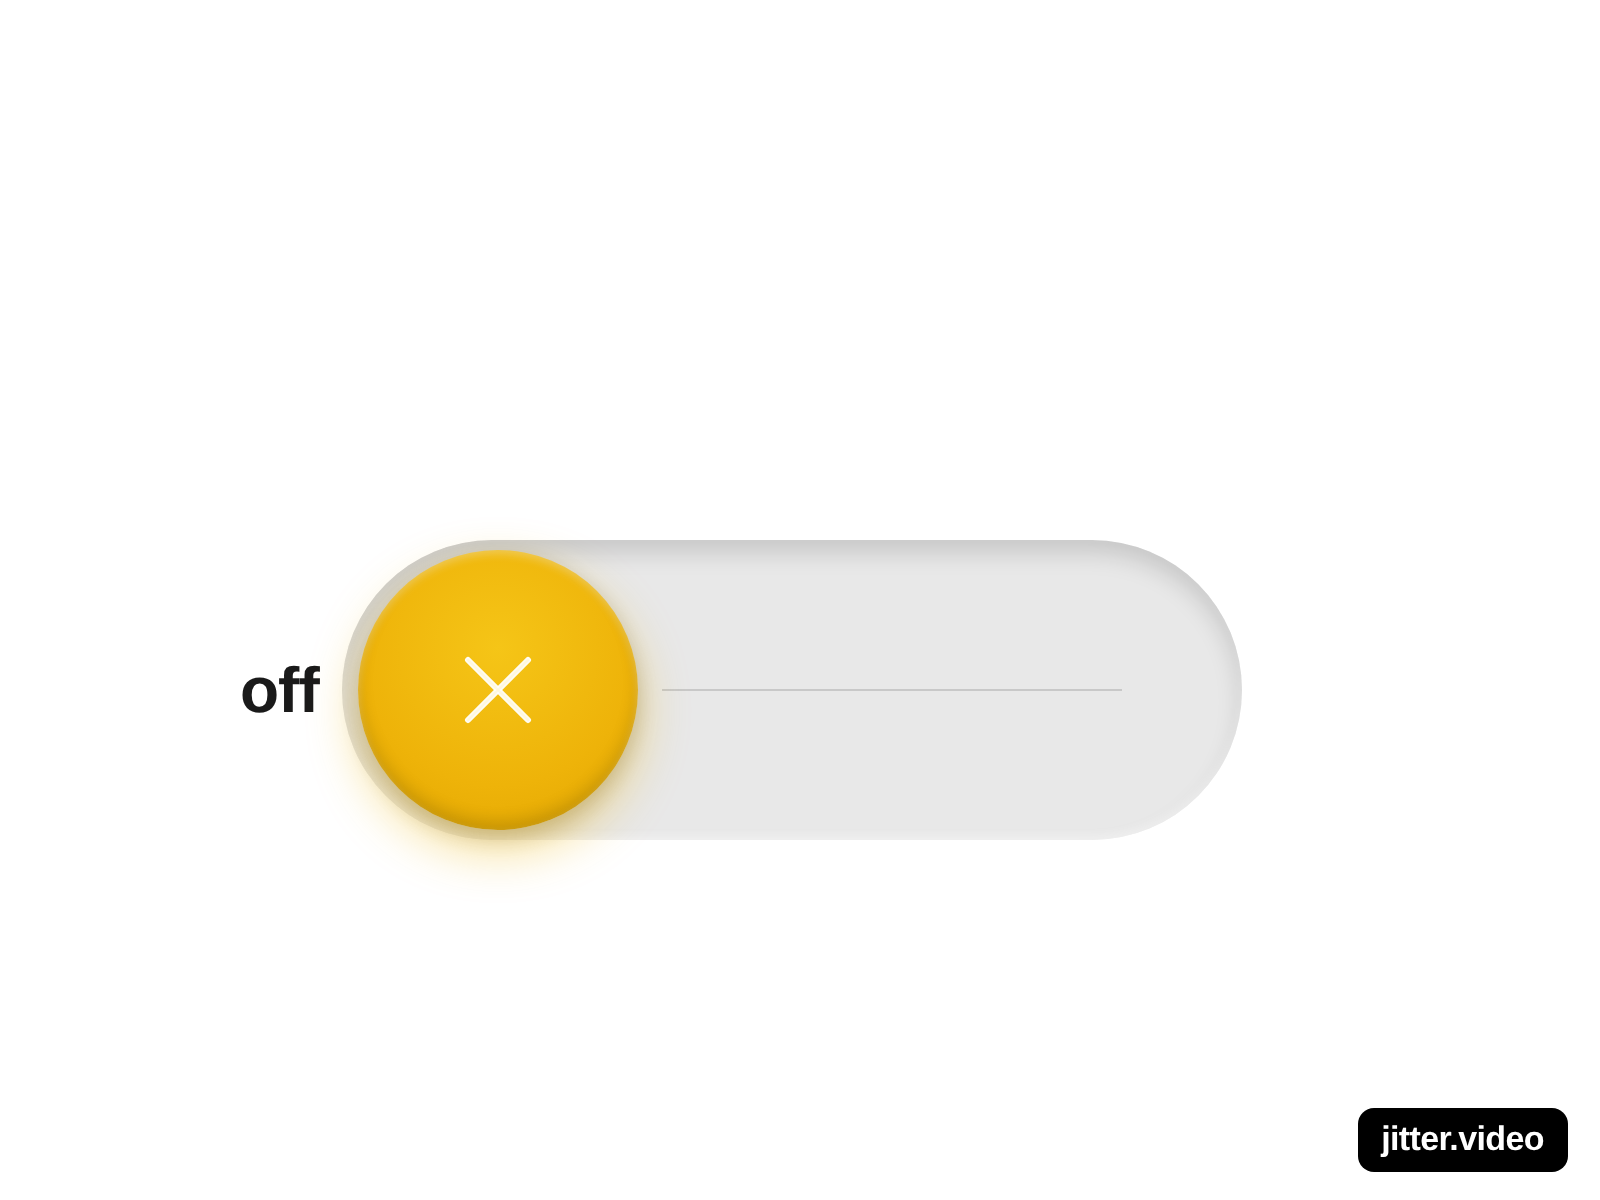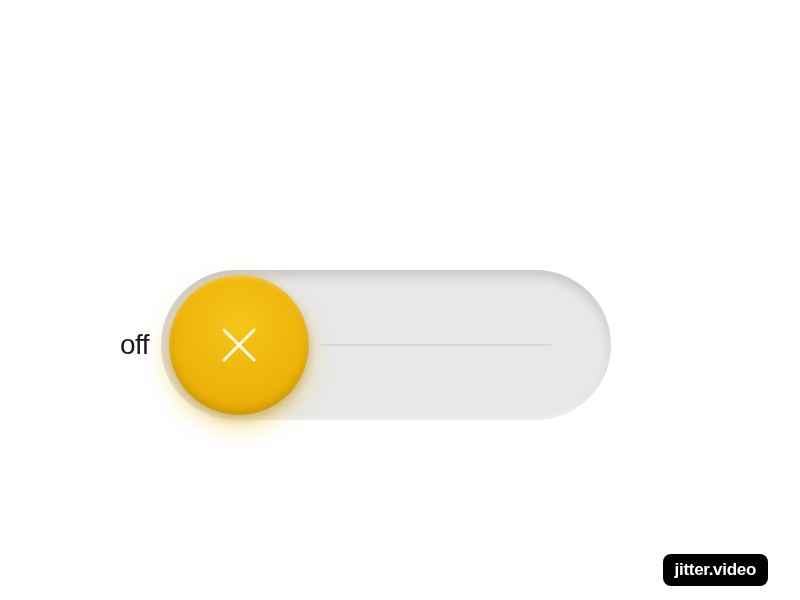--- a/index.html
+++ b/index.html
@@ -19,22 +19,22 @@
 
     .toggle-container {
       position: absolute;
       left: 120px;
       top: 270px;
       display: flex;
       align-items: center;
     }
 
     .toggle-label {
-      font-size: 28px;
-      font-weight: 400;
+      font-size: 32px;
+      font-weight: 700;
       color: #1a1a1a;
       margin-right: 12px;
       letter-spacing: -0.5px;
     }
 
     .toggle-track {
       width: 450px;
       height: 150px;
       background: #e8e8e8;
       border-radius: 75px;
@@ -83,21 +83,21 @@
     }
 
     .x-icon svg {
       width: 100%;
       height: 100%;
     }
 
     .watermark {
       position: absolute;
       bottom: 14px;
-      right: 32px;
+      right: 16px;
       background: #000000;
       color: #ffffff;
       font-size: 17px;
       font-weight: 700;
       padding: 6px 12px;
       border-radius: 8px;
       letter-spacing: -0.3px;
     }
   </style>
 </head>

